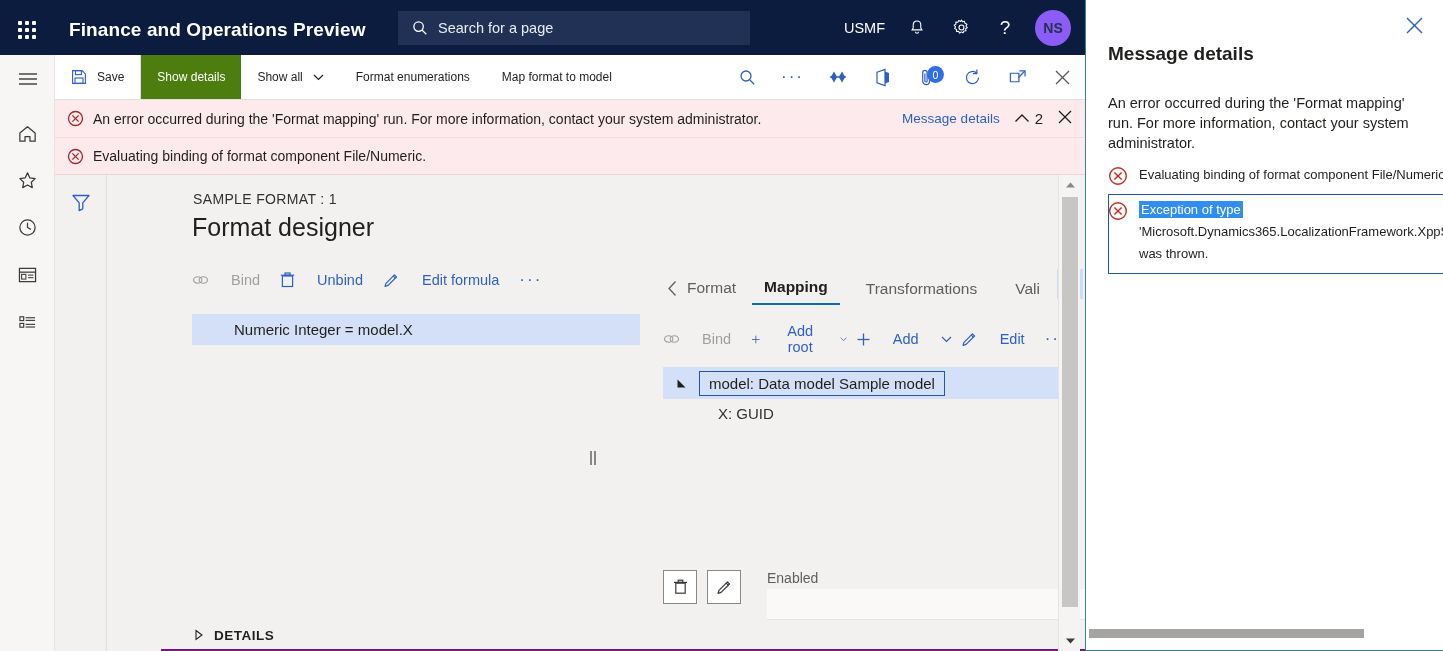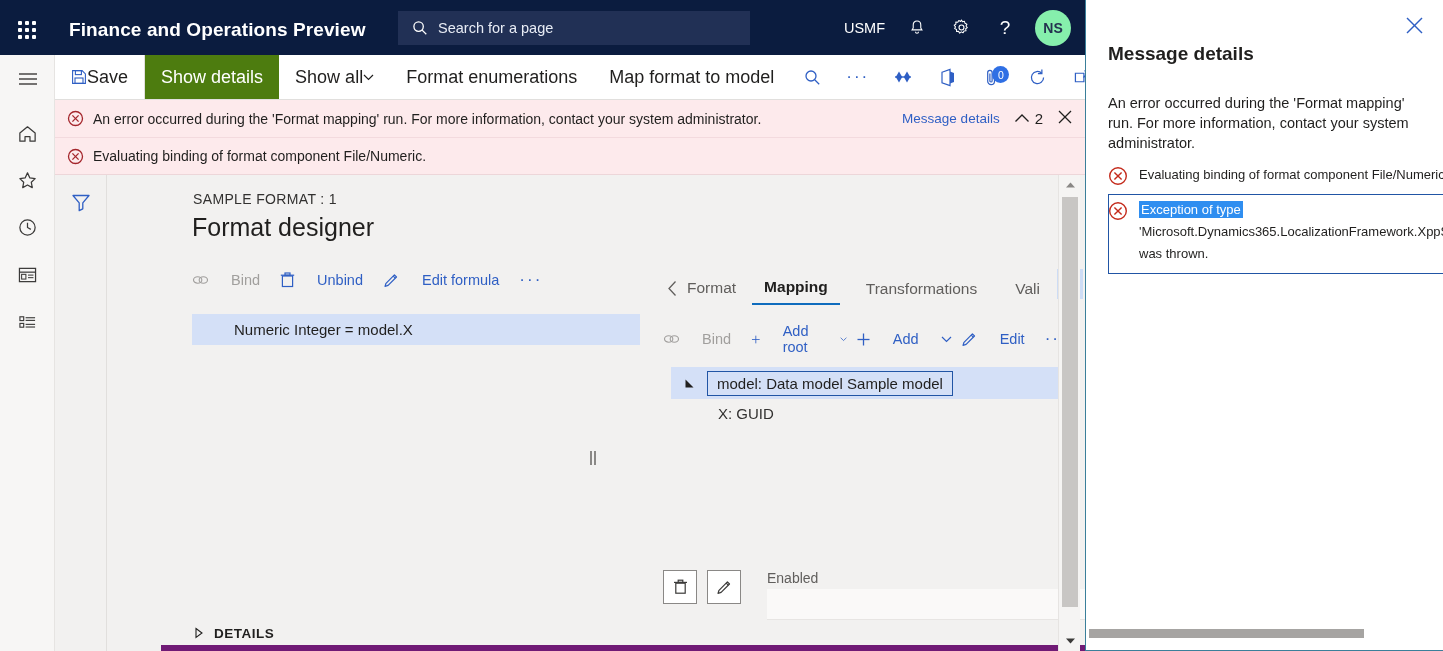--- a/index.html
+++ b/index.html
@@ -37,21 +37,21 @@
   .searchbox .ph { color: #e8ecf5; font-size: 14.5px; }
   .hdr-right {
     position: absolute; right: 0; top: 0; height: 55px; display: flex;
     align-items: center; gap: 0px; padding-right: 14px;
   }
   .hdr-btn {
     height: 55px; min-width: 44px; display: flex; align-items: center; justify-content: center;
     color: #ffffff; font-size: 14.5px; cursor: pointer; padding: 0 10px;
   }
   .avatar {
-    width: 36px; height: 36px; border-radius: 50%; background: #86efac; color: #24314f;
+    width: 36px; height: 36px; border-radius: 50%; background: #8b5cf6; color: #24314f;
     display: flex; align-items: center; justify-content: center; font-size: 14px;
     font-weight: 600; margin-left: 8px; cursor: pointer;
   }
 
   
   .navrail {
     position: absolute; left: 0; top: 55px; width: 55px; height: 596px;
     background: #f7f6f5; border-right: 1px solid #e6e4e2;
   }
   .nav-item {
@@ -60,22 +60,22 @@
   }
   .nav-spacer { height: 8px; }
 
   
   .cmdbar {
     position: absolute; left: 55px; top: 55px; width: 1030px; height: 45px;
     background: #ffffff; border-bottom: 1px solid #e1dfdd;
     display: flex; align-items: stretch;
   }
   .cmd {
-    display: flex; align-items: center; gap: 0; padding: 0 16px;
-    font-size: 18px; color: #201f1e; cursor: pointer; white-space: nowrap;
+    display: flex; align-items: center; gap: 10px; padding: 0 16px;
+    font-size: 12px; color: #201f1e; cursor: pointer; white-space: nowrap;
   }
   .cmd.sep { border-left: 1px solid #e1dfdd; }
   .cmd.active { background: #4d7c0f; color: #ffffff; font-weight: 400; }
   .cmd-icons {
     margin-left: auto; display: flex; align-items: stretch;
   }
   .cmd-ic {
     width: 45px; display: flex; align-items: center; justify-content: center;
     cursor: pointer; position: relative;
   }
@@ -157,21 +157,21 @@
   .tab.clipped { overflow: hidden; width: 44px; }
   .tab-next {
     position: absolute; right: 0; bottom: 6px; width: 26px; height: 30px; background: #cddcf5;
     display: flex; align-items: center; justify-content: center; cursor: pointer;
   }
   .maprow { display: flex; align-items: center; height: 40px; margin-top: 14px; }
   .tree {
     margin-top: 8px; position: relative; width: 412px; height: 135px; background: #f2f1f0;
   }
   .tree-node {
-    height: 32px; display: flex; align-items: center; background: #d4e0f7; cursor: pointer; margin-left: 8px;
+    height: 32px; display: flex; align-items: center; background: #d4e0f7; cursor: pointer;
   }
   .tree-toggle {
     width: 36px; display: flex; align-items: center; justify-content: center; cursor: pointer;
   }
   .tree-label-box {
     border: 1px solid #2155a5; background: #d4e0f7; padding: 3px 9px;
     font-size: 15px; color: #201f1e;
   }
   .tree-child {
     height: 28px; display: flex; align-items: center; padding-left: 55px;
@@ -188,21 +188,21 @@
   .enabled-grp { margin-left: 16px; }
   .enabled-lbl { font-size: 14px; color: #605e5c; margin-bottom: 3px; }
   .enabled-fld {
     width: 330px; height: 31px; background: #faf9f8; border-bottom: 1px solid #e7e5e3; cursor: text;
   }
 
   
   .details-bar {
     position: absolute; left: 53px; bottom: 0; width: 1002px; height: 30px;
     display: flex; align-items: center; padding-left: 33px; cursor: pointer;
-    border-bottom: 6px solid #701a75;
+    border-bottom: 2px solid #701a75;
   }
   .details-lbl { font-size: 13.5px; font-weight: bold; color: #201f1e; letter-spacing: .5px; margin-left: 10px; }
 
   
   .splitter {
     position: absolute; width: 6px; height: 14px; cursor: col-resize;
     display: flex; justify-content: space-between;
   }
   .splitter i { width: 2px; height: 14px; background: #8a8886; display: block; }
 
@@ -520,21 +520,21 @@
       </div>
 
       <div class="maprow">
         <div class="act disabled">
           <svg width="17" height="14" viewBox="0 0 18 14">
               <ellipse cx="6" cy="7" rx="4.4" ry="3.4" fill="none" stroke="#a19f9d" stroke-width="1.2"></ellipse>
               <ellipse cx="12" cy="7" rx="4.4" ry="3.4" fill="none" stroke="#a19f9d" stroke-width="1.2"></ellipse>
             </svg>
           <span>Bind</span>
         </div>
-        <div class="act" style="padding-right:9px;">
+        <div class="act" style="padding-right:9px;text-align:center;">
           <svg width="15" height="15" viewBox="0 0 15 15">
               <line x1="7.5" y1="1.5" x2="7.5" y2="13.5" stroke="#2f5fc4" stroke-width="1.3"></line>
               <line x1="1.5" y1="7.5" x2="13.5" y2="7.5" stroke="#2f5fc4" stroke-width="1.3"></line>
             </svg>
           <span>Add root</span>
           <svg width="11" height="8" viewBox="0 0 11 8">
               <polyline points="1,2 5.5,6.4 10,2" fill="none" stroke="#2f5fc4" stroke-width="1.2"></polyline>
             </svg>
         </div>
         <div class="act" style="padding-right:9px;">

